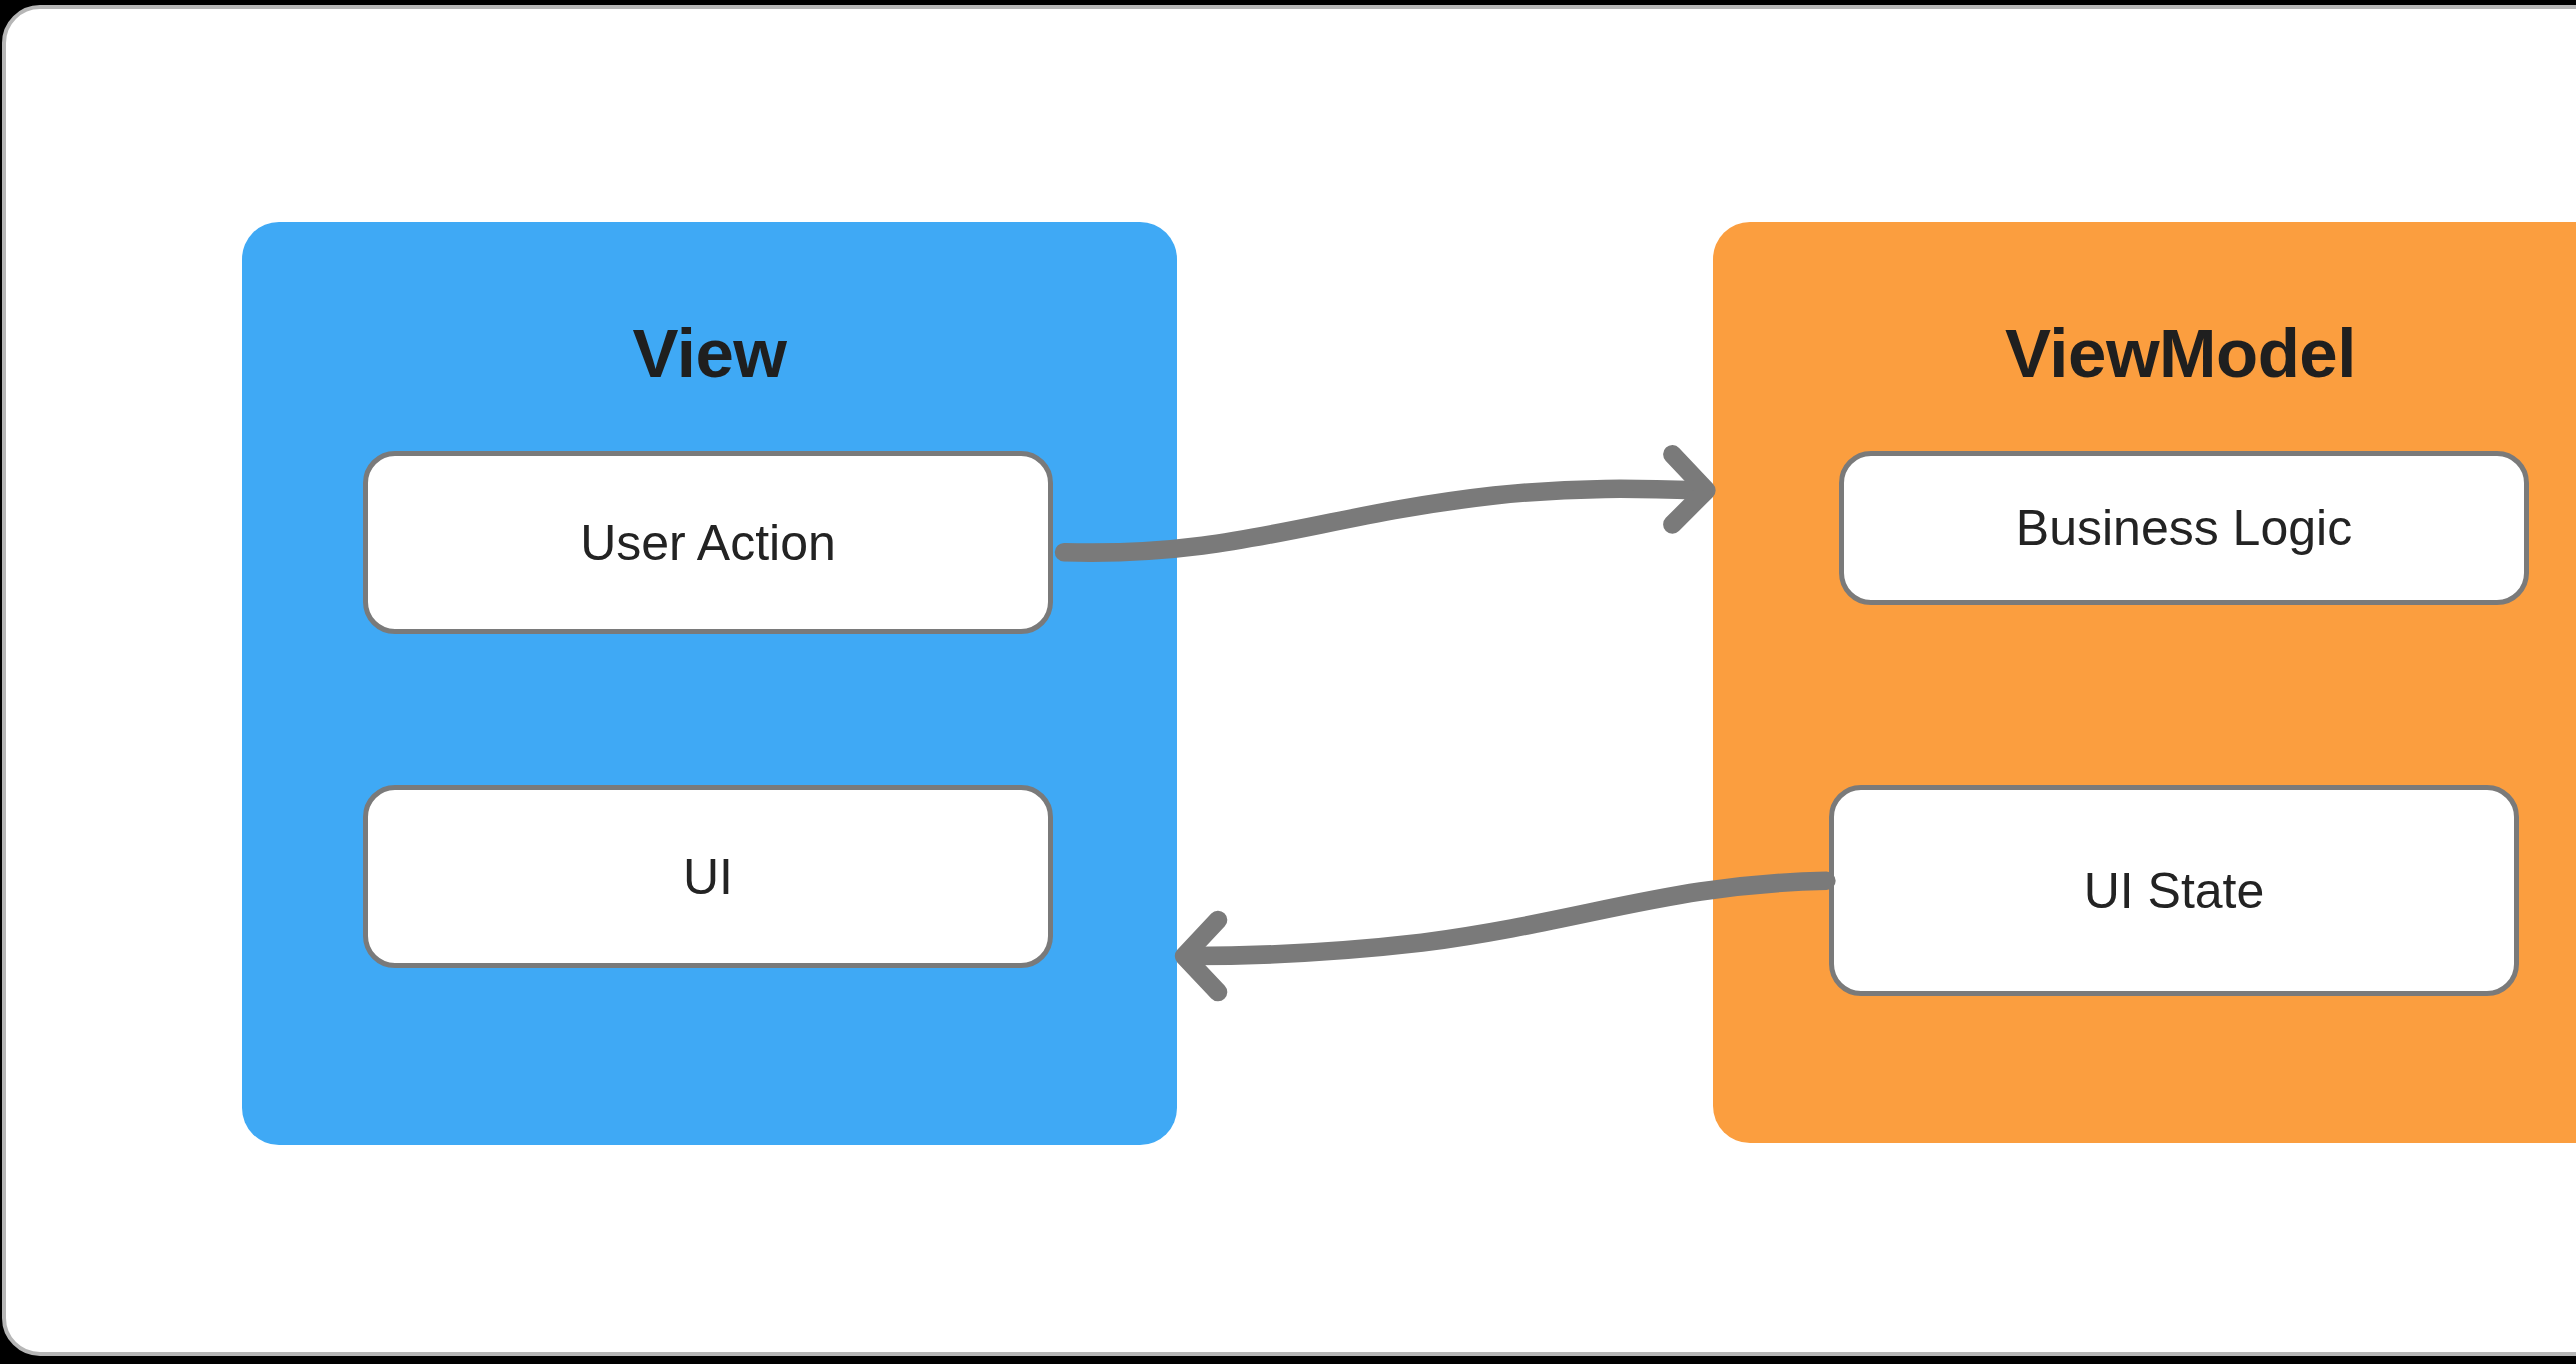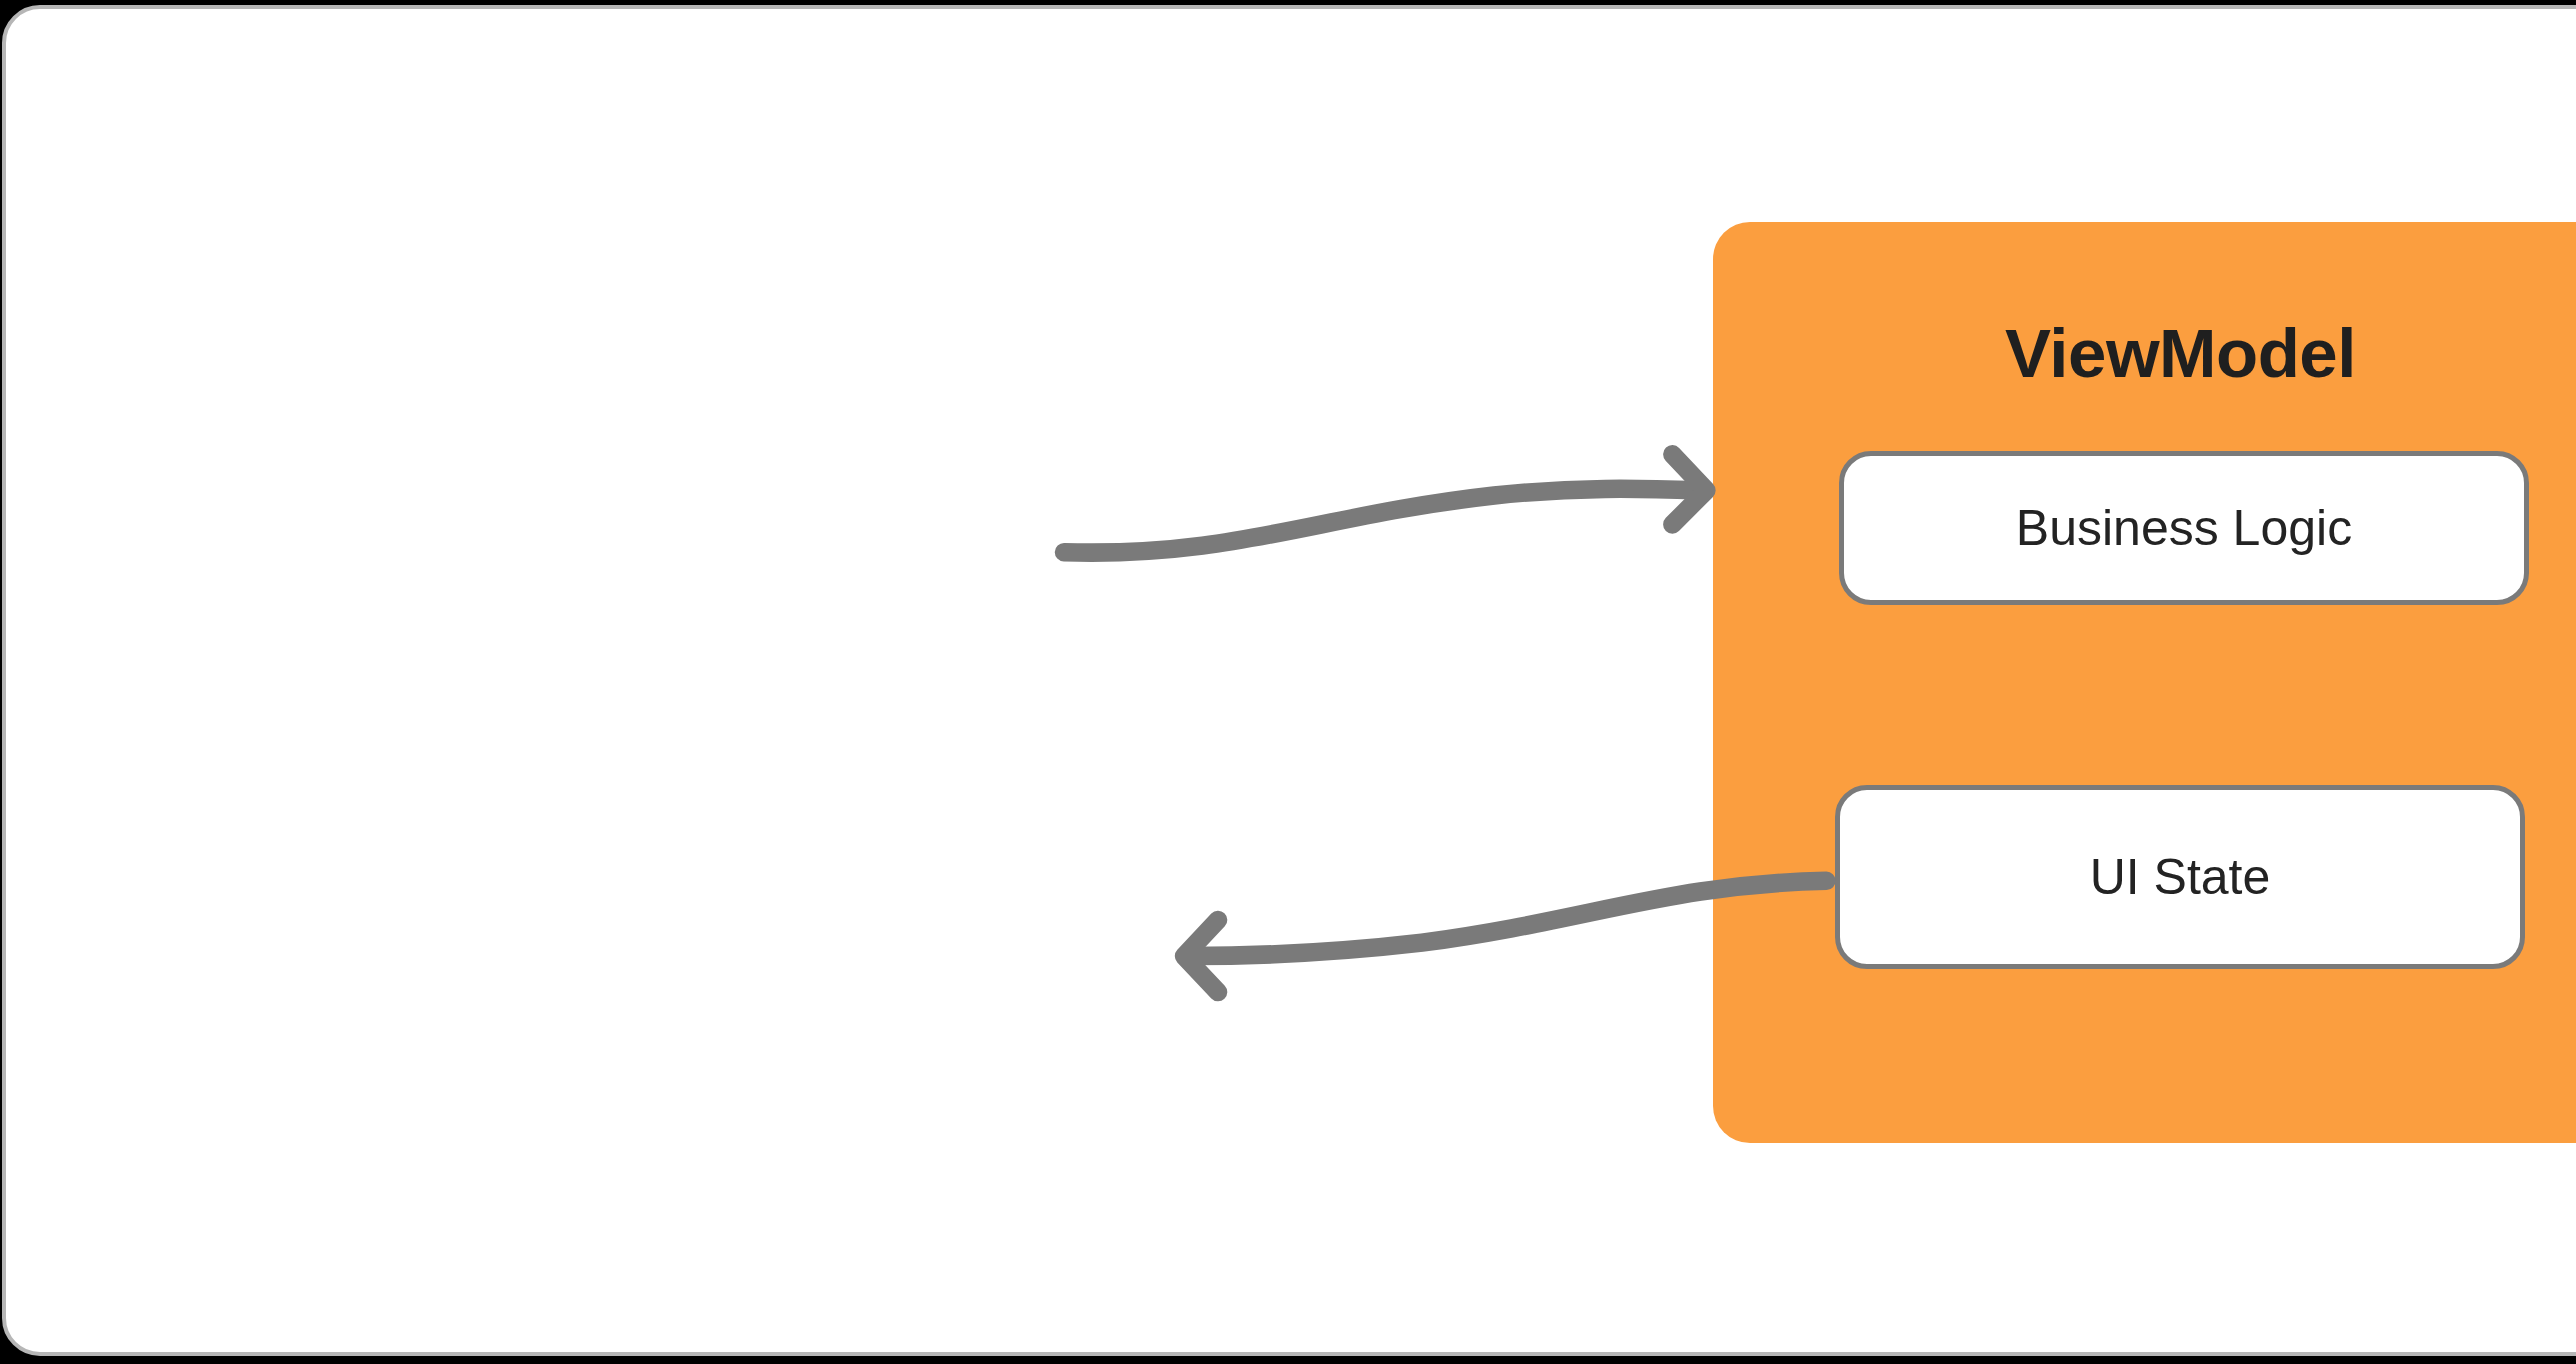--- a/index.html
+++ b/index.html
@@ -104,43 +104,54 @@
     height: 183px;
   }
   
   #pill-business-logic {
     left: 126px;
     top: 229px;
     width: 690px;
     height: 154px;
   }
   #pill-ui-state {
-    left: 122px;
+    left: 116px;
     top: 563px;
     width: 690px;
-    height: 184px;
+    height: 211px;
   }
 
   
   #arrows {
     position: absolute;
     left: 0;
     top: 0;
     width: 2893px;
     height: 1364px;
     pointer-events: none;
   }
 </style>
 </head>
 <body style="background: rgb(0, 0, 0);">
 
 <div id="card" style="background: rgb(255, 255, 255); border-color: rgb(182, 182, 182);"></div>
 
 <div id="canvas">
 
+  <div class="panel" id="panel-view" style="background: rgb(63, 169, 245);">
+    <div class="panel-title" style="color: rgb(31, 31, 31);">View</div>
+
+    <div class="pill" id="pill-user-action" style="border-color: rgb(122, 122, 122); background: rgb(255, 255, 255);">
+      <span class="pill-label" style="color: rgb(35, 35, 35);">User Action</span>
+    </div>
+
+    <div class="pill" id="pill-ui" style="border-color: rgb(122, 122, 122); background: rgb(255, 255, 255);">
+      <span class="pill-label" style="color: rgb(35, 35, 35);">UI</span>
+    </div>
+  </div>
 
   <div class="panel" id="panel-viewmodel" style="background: rgb(251, 158, 63);">
     <div class="panel-title" style="color: rgb(31, 31, 31);">ViewModel</div>
 
     <div class="pill" id="pill-business-logic" style="border-color: rgb(122, 122, 122); background: rgb(255, 255, 255);">
       <span class="pill-label" style="color: rgb(35, 35, 35);">Business Logic</span>
     </div>
 
     <div class="pill" id="pill-ui-state" style="border-color: rgb(122, 122, 122); background: rgb(255, 255, 255);">
       <span class="pill-label" style="color: rgb(35, 35, 35);">UI State</span>

